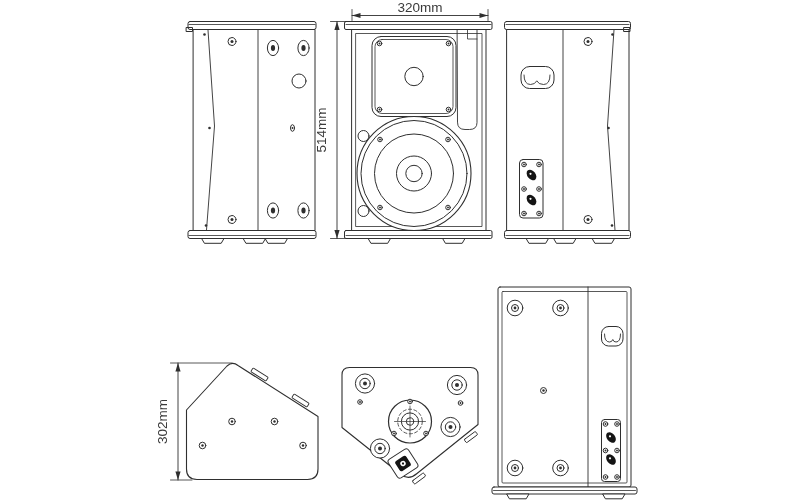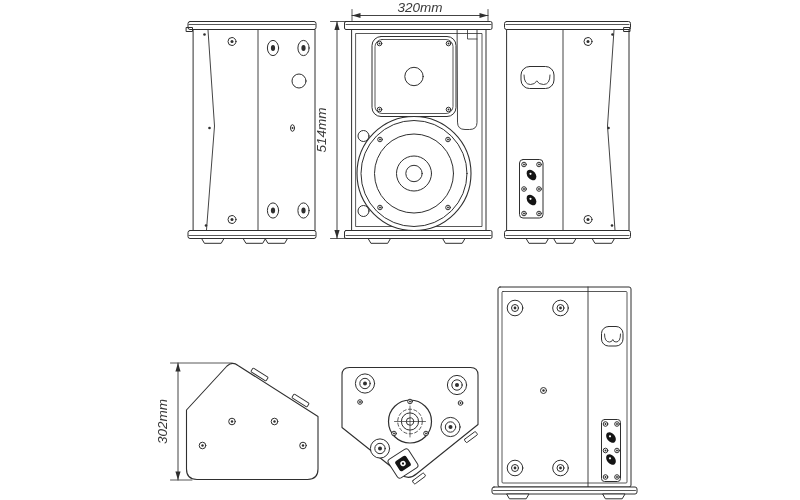--- a/index.html
+++ b/index.html
@@ -3,21 +3,21 @@
 <meta charset="utf-8">
 <style>
   :root{
     --line:#2f2f2f;
     --text:#3a3a3a;
     --background:#ffffff;
     --connector-fill:#141414;
   }
   html,body{margin:0;padding:0;background:var(--background);}
   .stage{position:relative;width:692px;height:500px;background:var(--background);overflow:hidden;
-         font-family:"Liberation Sans", sans-serif;font-style:italic;}
+         font-family:"Liberation Sans", sans-serif;}
   svg{display:block}
   .dim{font-family:"Liberation Sans", sans-serif;font-size:13.5px;fill:var(--text);stroke:none;}
 </style>
 </head>
 <body>
 
 <div class="stage">
 <svg width="800" height="500" viewBox="0 0 800 500">
 <defs>
   <g id="screw-s">

